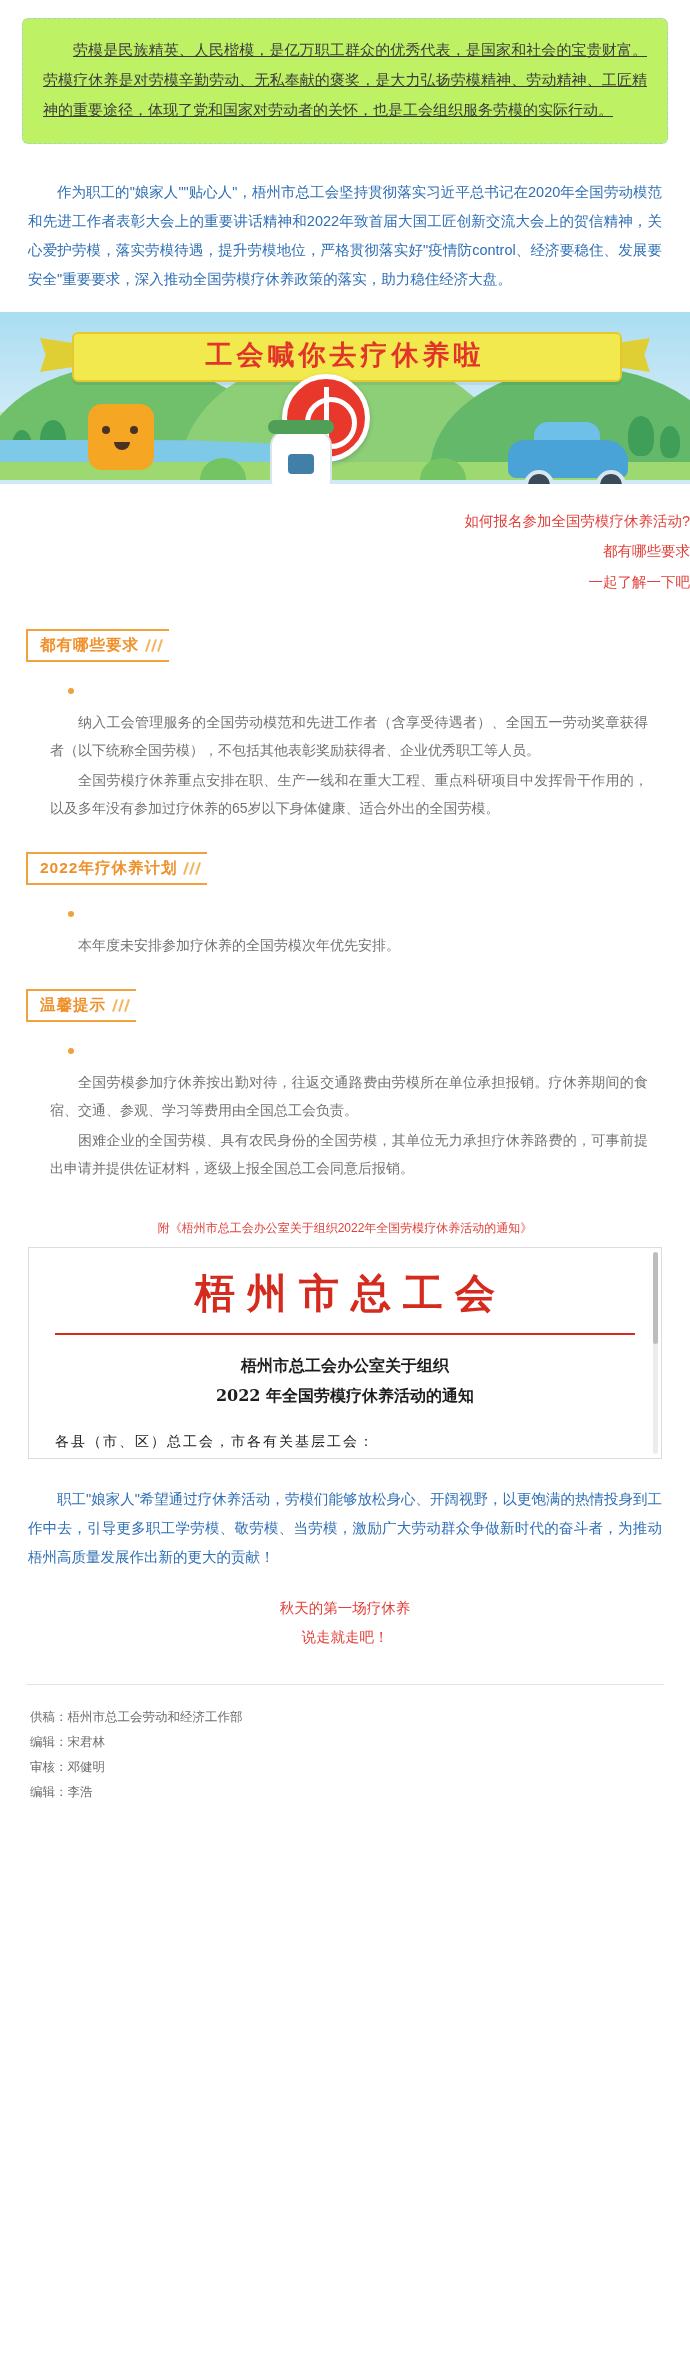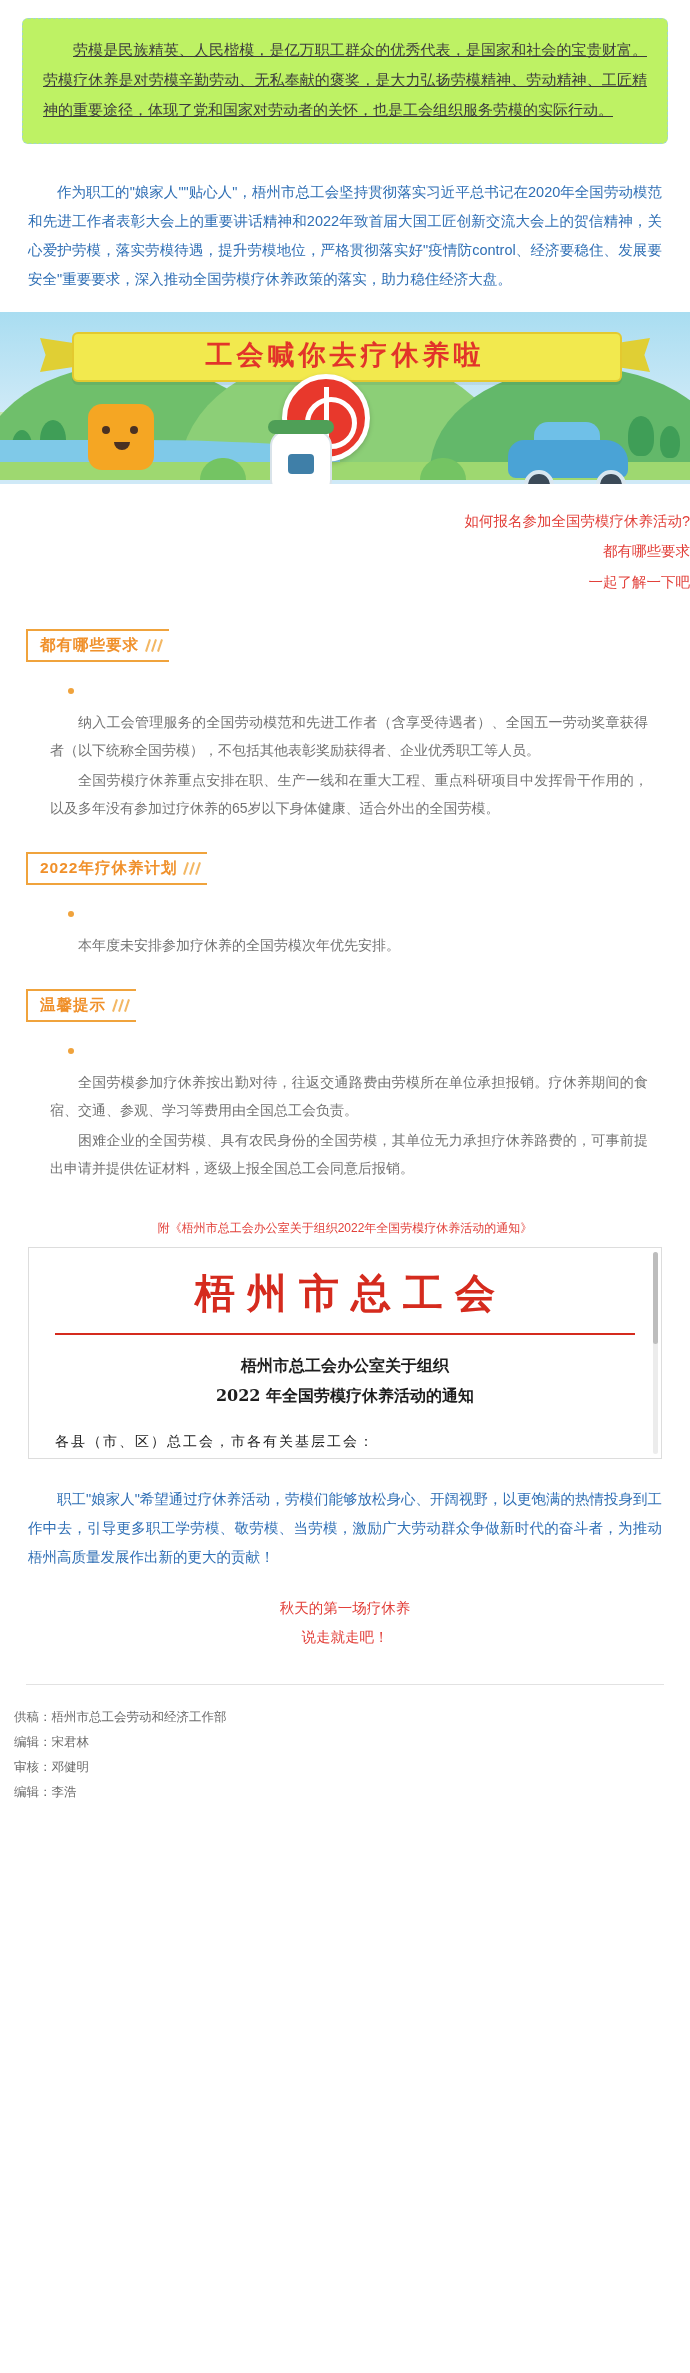--- a/index.html
+++ b/index.html
@@ -252,21 +252,21 @@
     color: #e2403a;
   }
 
   
   .divider {
     margin: 14px 26px 0 26px;
     height: 1px;
     background: #e2e2e2;
   }
   .footer {
-    padding: 20px 30px 26px 14px;
+    padding: 20px 30px 26px 30px;
   }
   .footer div {
     font-size: 12.5px;
     line-height: 2.0;
     color: #6b6b6b;
   }
 </style>
 </head>
 <body>
 

